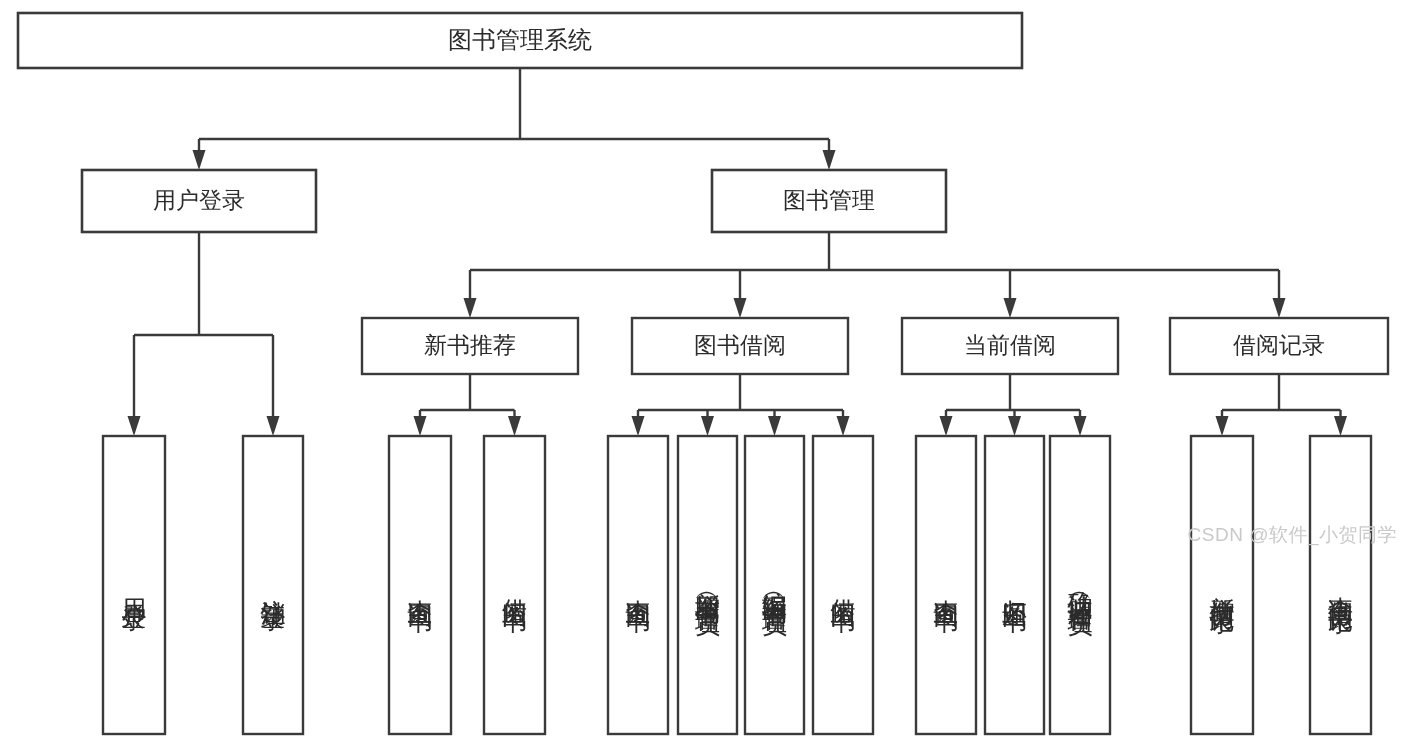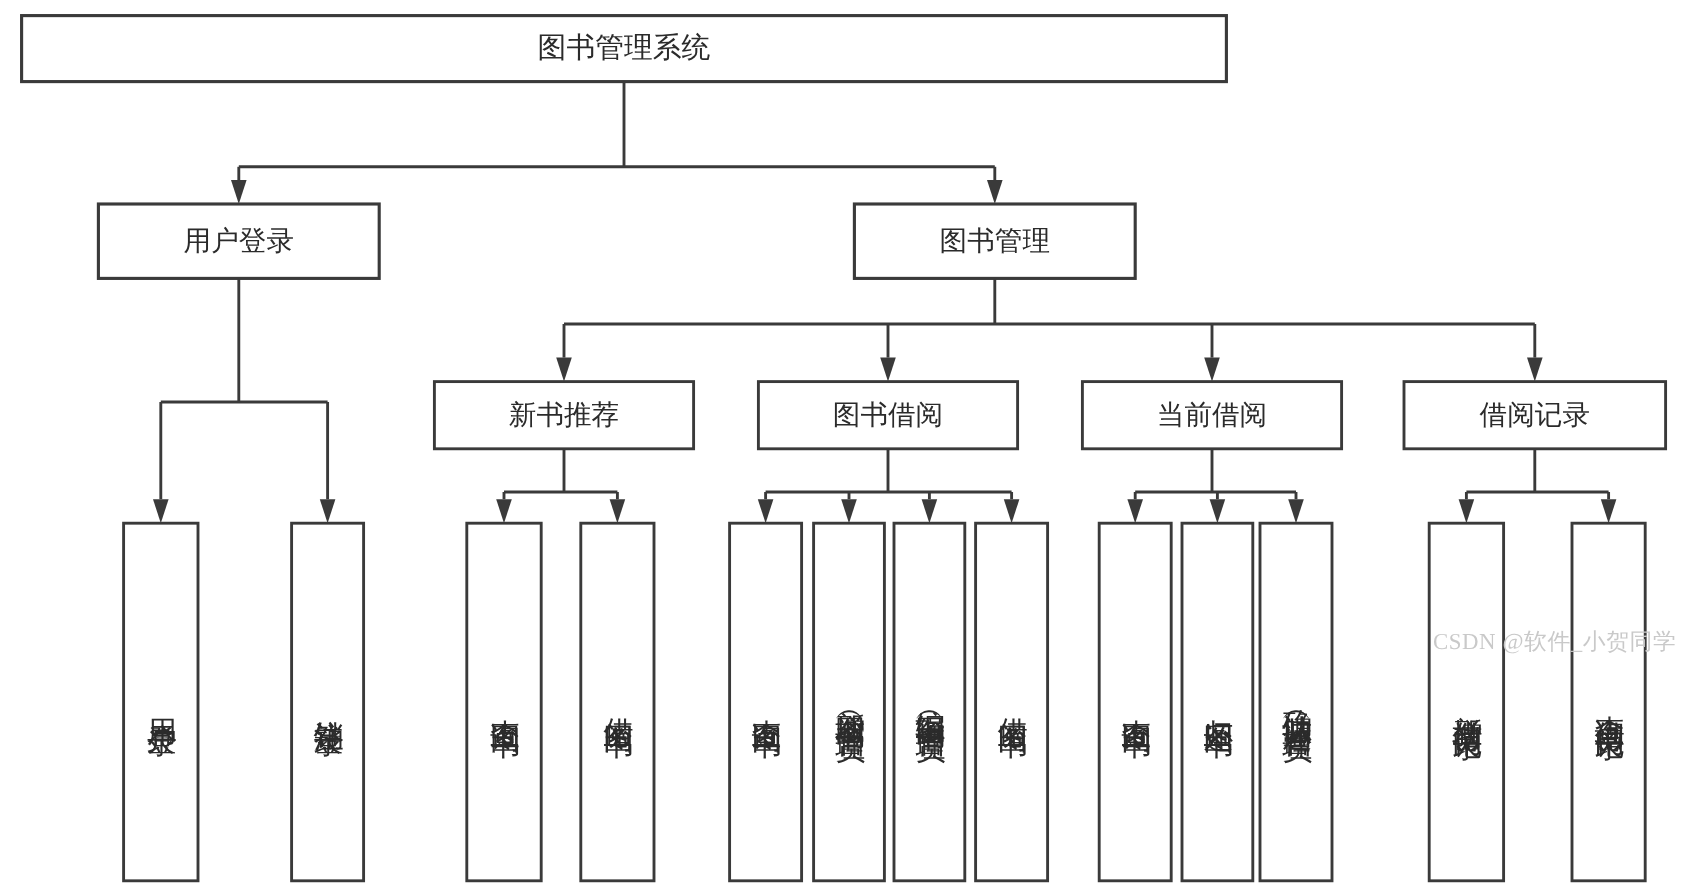--- a/index.html
+++ b/index.html
@@ -69,21 +69,21 @@
     line-height: 1.08;
     letter-spacing: 3px;
     color: #2b2b2b;
     white-space: nowrap;
     text-align: center;
   }
   .watermark {
     position: absolute;
     right: 8px;
     bottom: 4px;
-    font-family: Liberation Serif, serif;
+    font-family: Liberation Sans, sans-serif;
     font-size: 19px;
     color: #c9c9c9;
     letter-spacing: 0.5px;
     white-space: nowrap;
   }
 </style>
 </head>
 <body>
 
 <div id="diagram-root">

